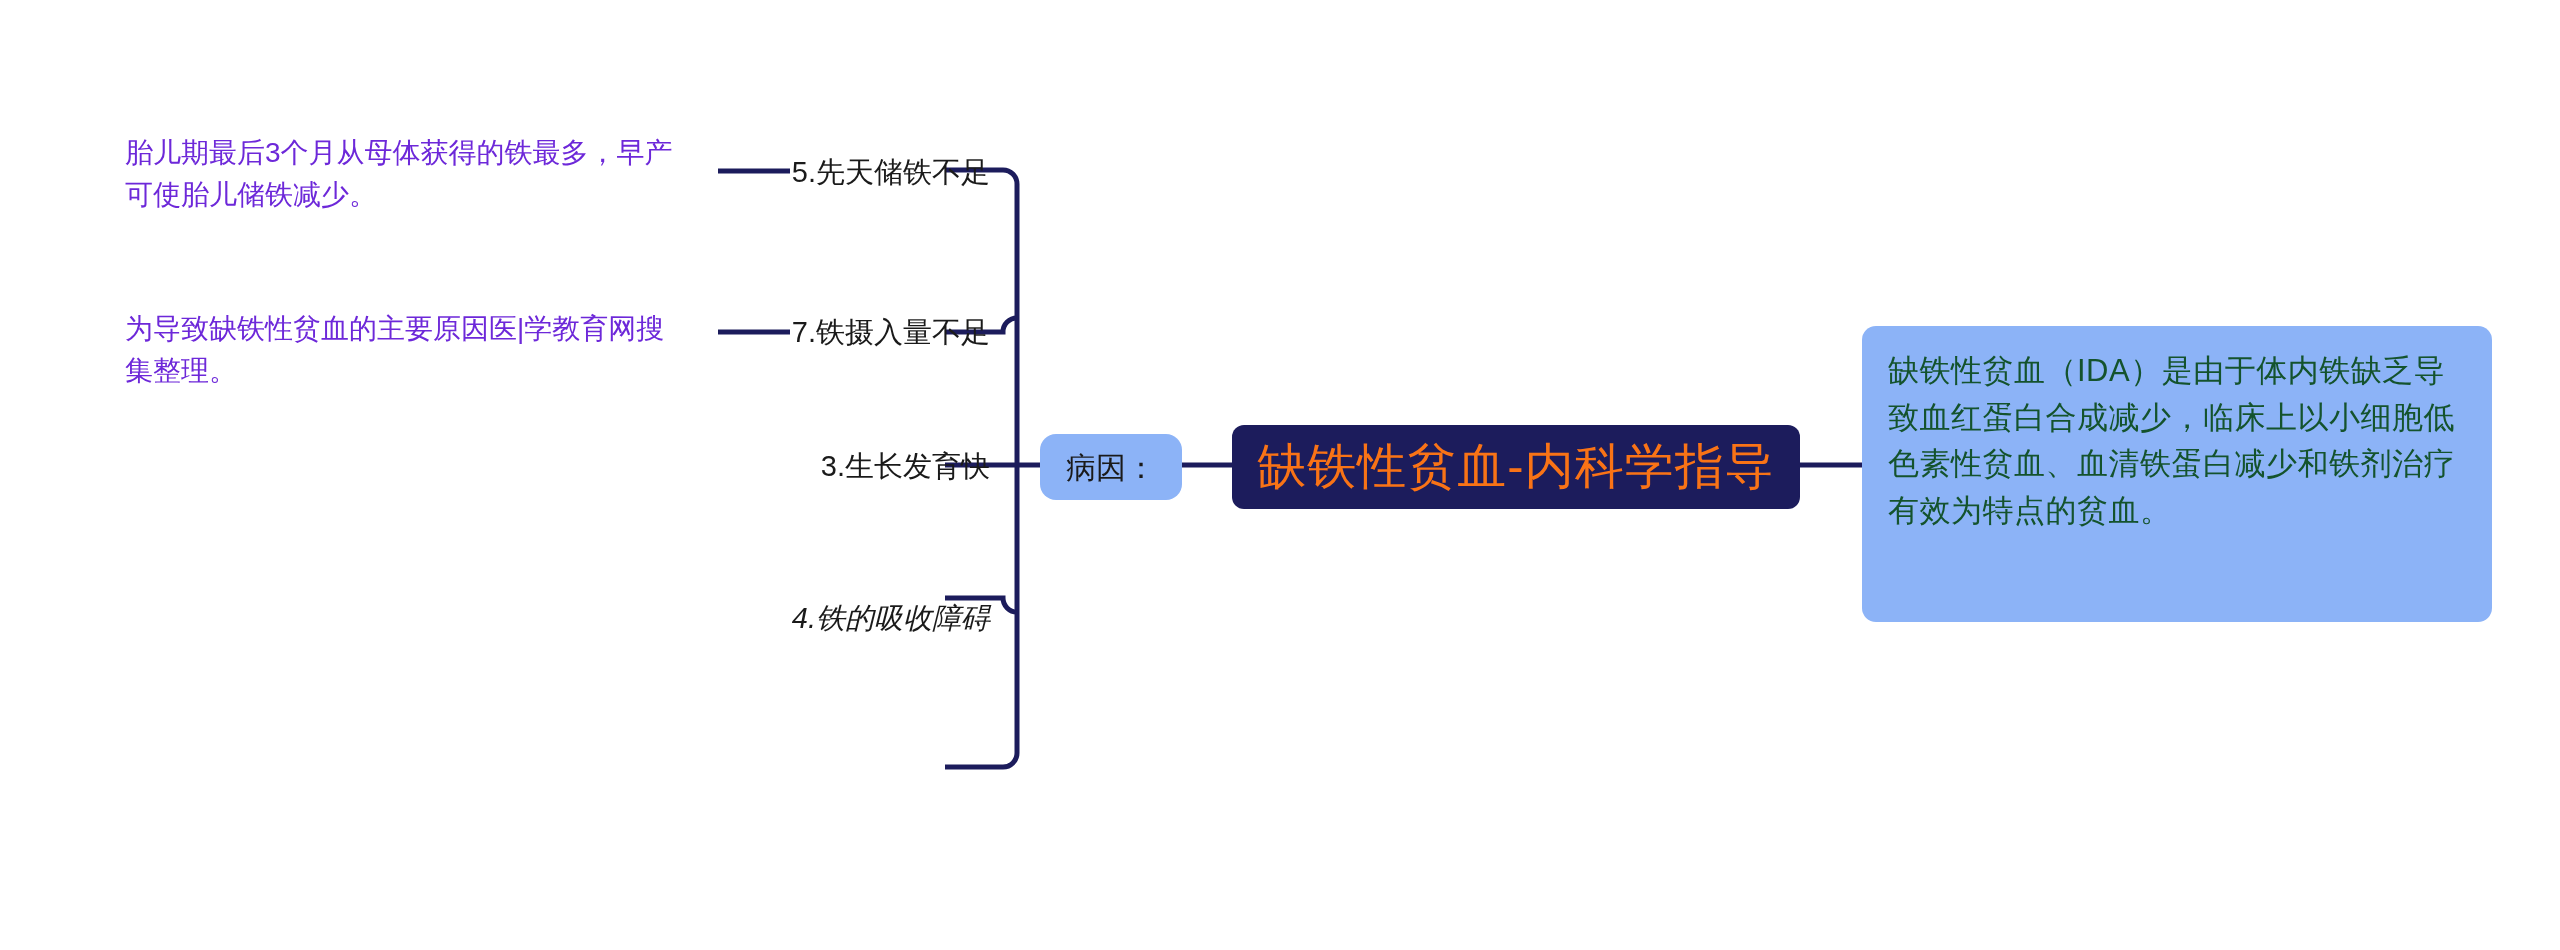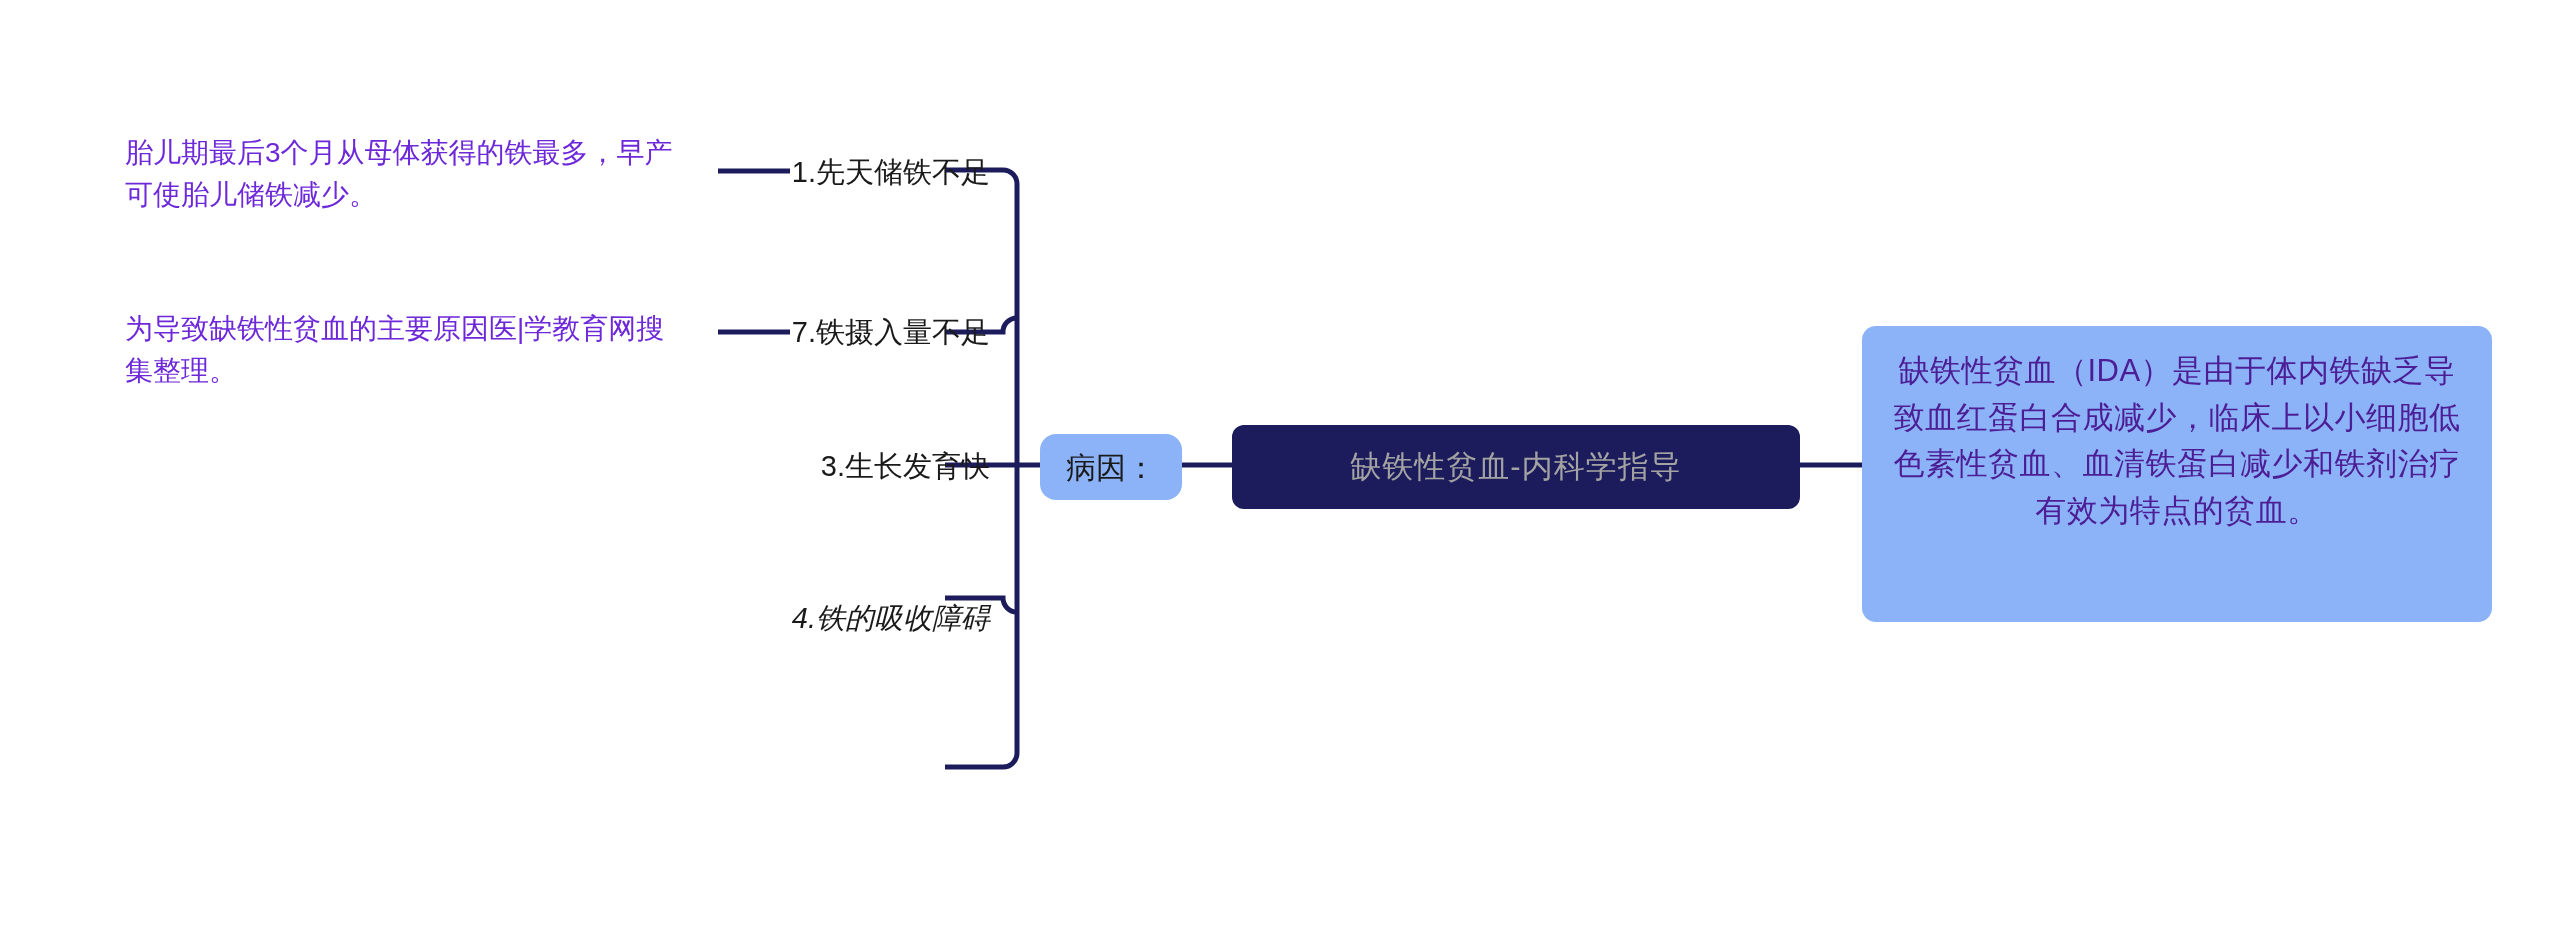--- a/index.html
+++ b/index.html
@@ -37,22 +37,22 @@
     width: 568px;
     height: 84px;
     background: #1c1c5c;
     border-radius: 12px;
     display: flex;
     align-items: center;
     justify-content: center;
     box-sizing: border-box;
   }
   .root-node-label {
-    color: #a3a3a3;
-    font-size: 31px;
+    color: #f97316;
+    font-size: 49px;
     line-height: 1.1;
     letter-spacing: 1px;
     white-space: nowrap;
   }
   
   .category-pill {
     position: absolute;
     left: 1040px;
     top: 434px;
     width: 142px;
@@ -76,26 +76,25 @@
     left: 1862px;
     top: 326px;
     width: 630px;
     height: 296px;
     background: #8cb3f7;
     border-radius: 14px;
     box-sizing: border-box;
     padding: 22px 26px 18px 26px;
   }
   .info-panel-text {
-    color: #4c1d95;
+    color: #14532d;
     font-size: 31px;
     line-height: 1.5;
     letter-spacing: 0.5px;
     white-space: pre-wrap;
-    text-align: center;
   }
   
   .branch-label {
     position: absolute;
     font-size: 29px;
     line-height: 1.42;
     color: #1a1a1a;
     text-align: right;
     white-space: pre-wrap;
   }
@@ -147,21 +146,21 @@
       <path d="M718,332 L790,332"></path>
     </g>
   </svg>
 
   <div class="annotation annotation-1">胎儿期最后3个月从母体获得的铁最多，早产
 可使胎儿储铁减少。</div>
 
   <div class="annotation annotation-2">为导致缺铁性贫血的主要原因医|学教育网搜
 集整理。</div>
 
-  <div class="branch-label branch-1">1.先天储铁不足</div>
+  <div class="branch-label branch-1">5.先天储铁不足</div>
 
   <div class="branch-label branch-2">7.铁摄入量不足</div>
 
   <div class="branch-label branch-3">3.生长发育快</div>
 
   <div class="branch-label branch-4">4.铁的吸收障碍</div>
 
 
   <div class="category-pill">
     <span class="category-pill-label">病因：</span>

